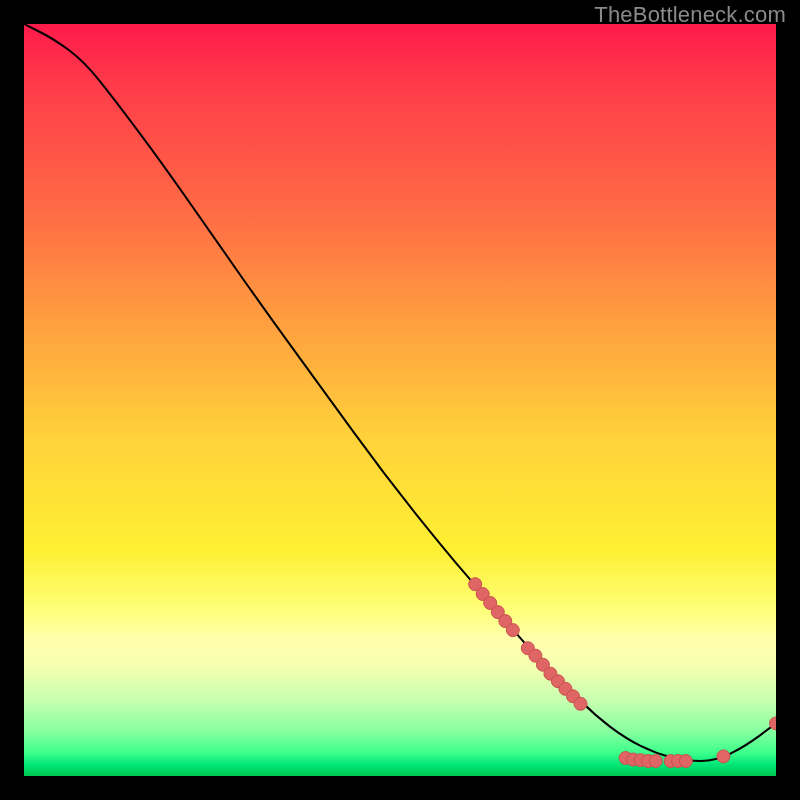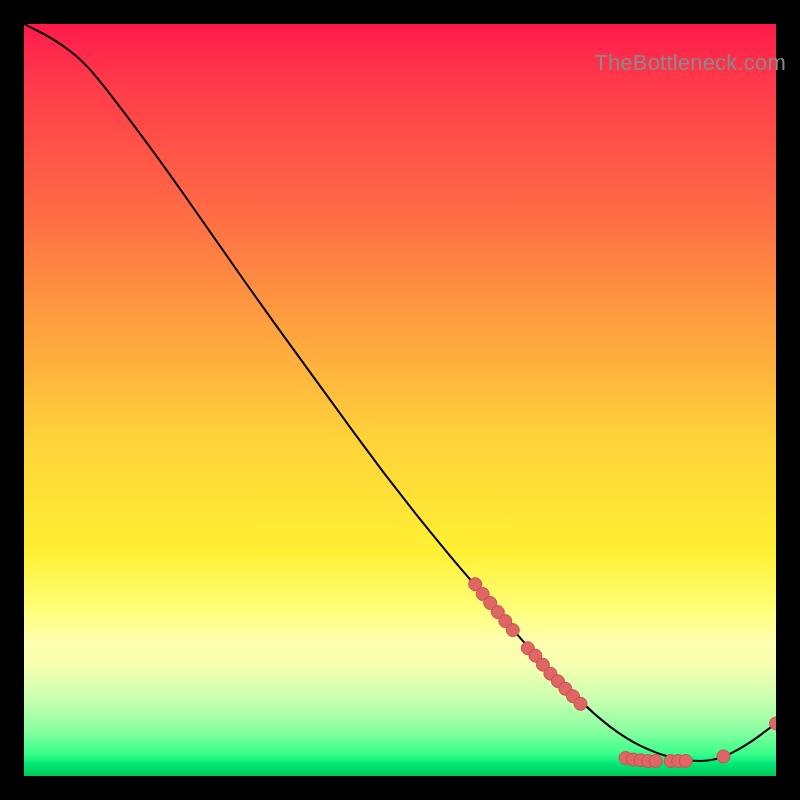--- a/index.html
+++ b/index.html
@@ -52,21 +52,20 @@
   }
   .watermark {
     position: absolute;
     top: 2px;
     right: 14px;
     font-family: Arial, Helvetica, sans-serif;
     font-size: 22px;
     color: #8a8a8a;
     letter-spacing: 0.2px;
     user-select: none;
-    margin-top: 48px;
   }
 </style>
 </head>
 <body>
 
 <div class="stage">
 
   <div class="plot-box">
     <div class="gradient"></div>
 

